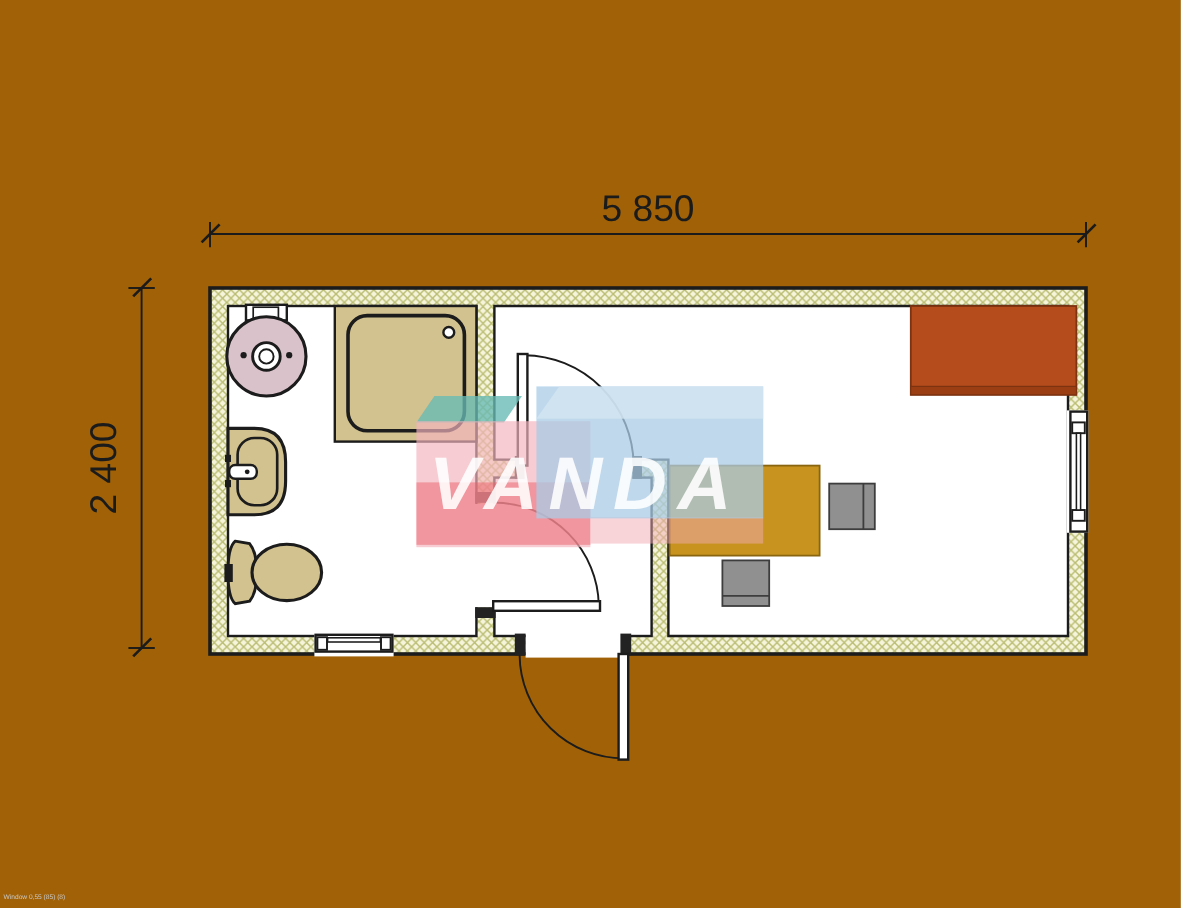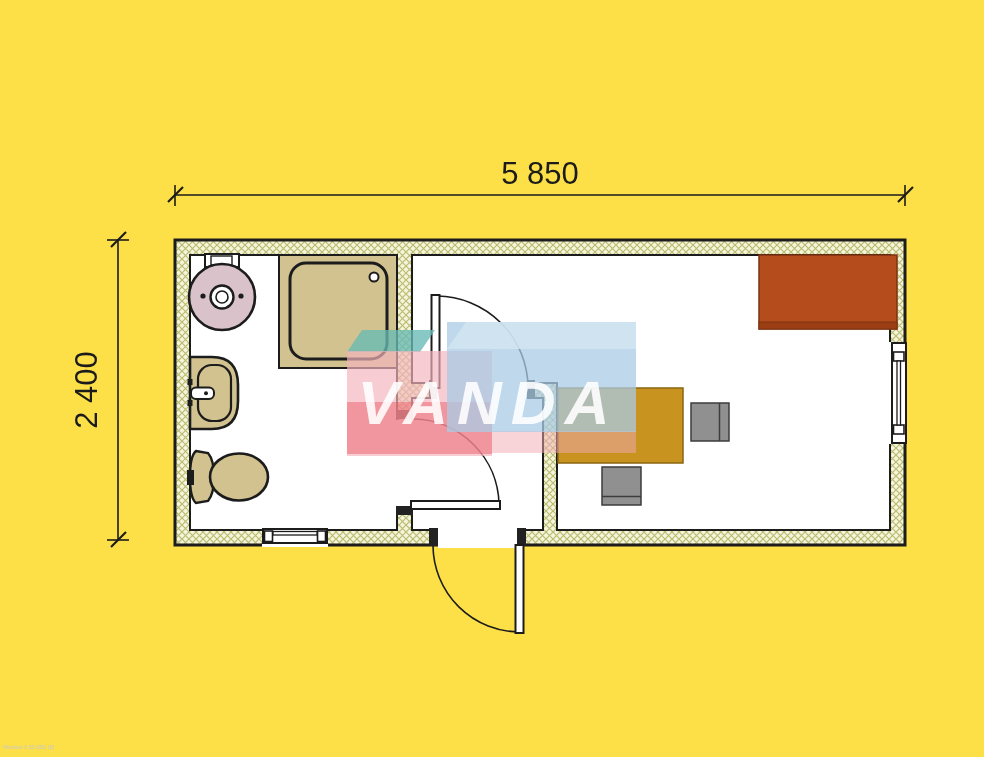--- a/index.html
+++ b/index.html
@@ -1,16 +1,16 @@
 <!DOCTYPE html>
 <html><head>
 <meta charset="utf-8">
 <style>
   html,body{margin:0;padding:0;background:#ffffff;}
-  #canvas{position:relative;width:984px;height:757px;background:#fde047;overflow:hidden;
+  #canvas{position:relative;width:984px;height:757px;background:#a16207;overflow:hidden;
           font-family:"Liberation Sans", sans-serif;}
   svg{position:absolute;left:0;top:0;}
   text{font-family:"Liberation Sans", sans-serif;}
   .dim-text{fill:#1b1b1b;font-size:31px;}
   .wm-text{font-weight:bold;font-style:italic;letter-spacing:9px;}
   .note{fill:#c8c8c8;font-size:5.5px;}
 </style>
 </head>
 <body>
 

